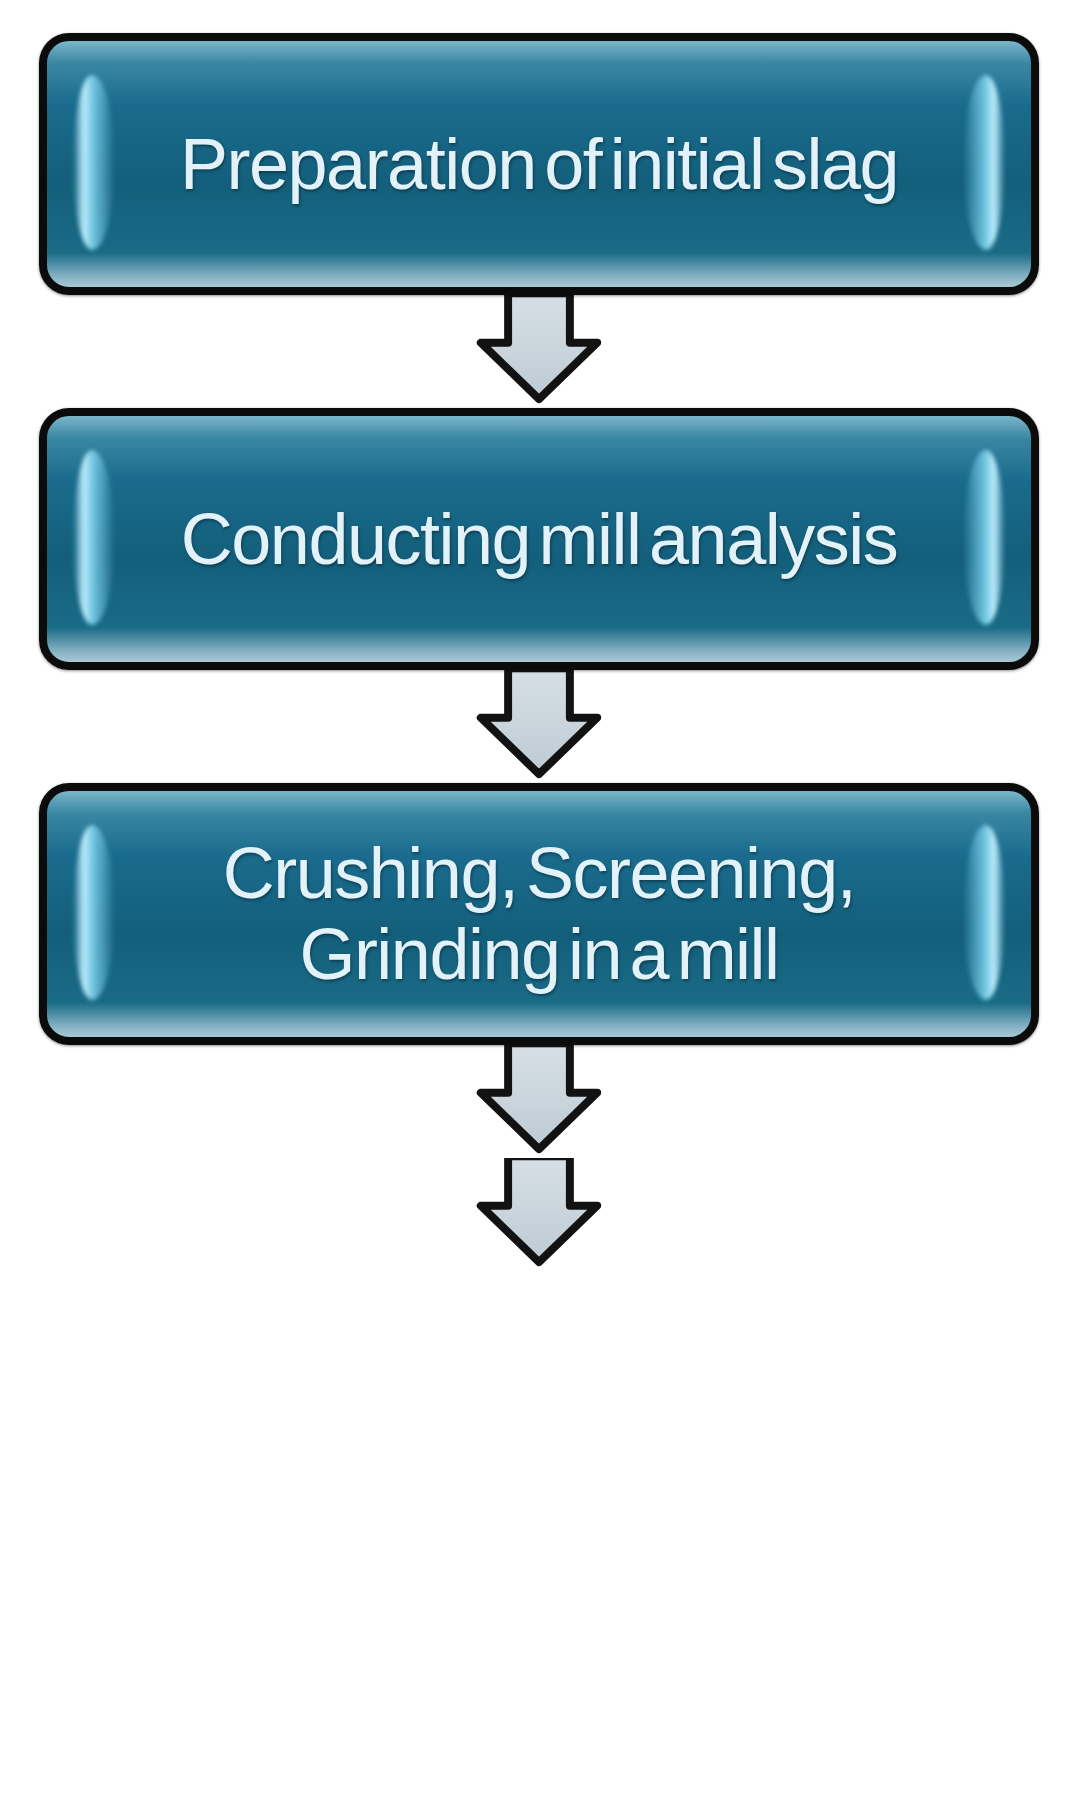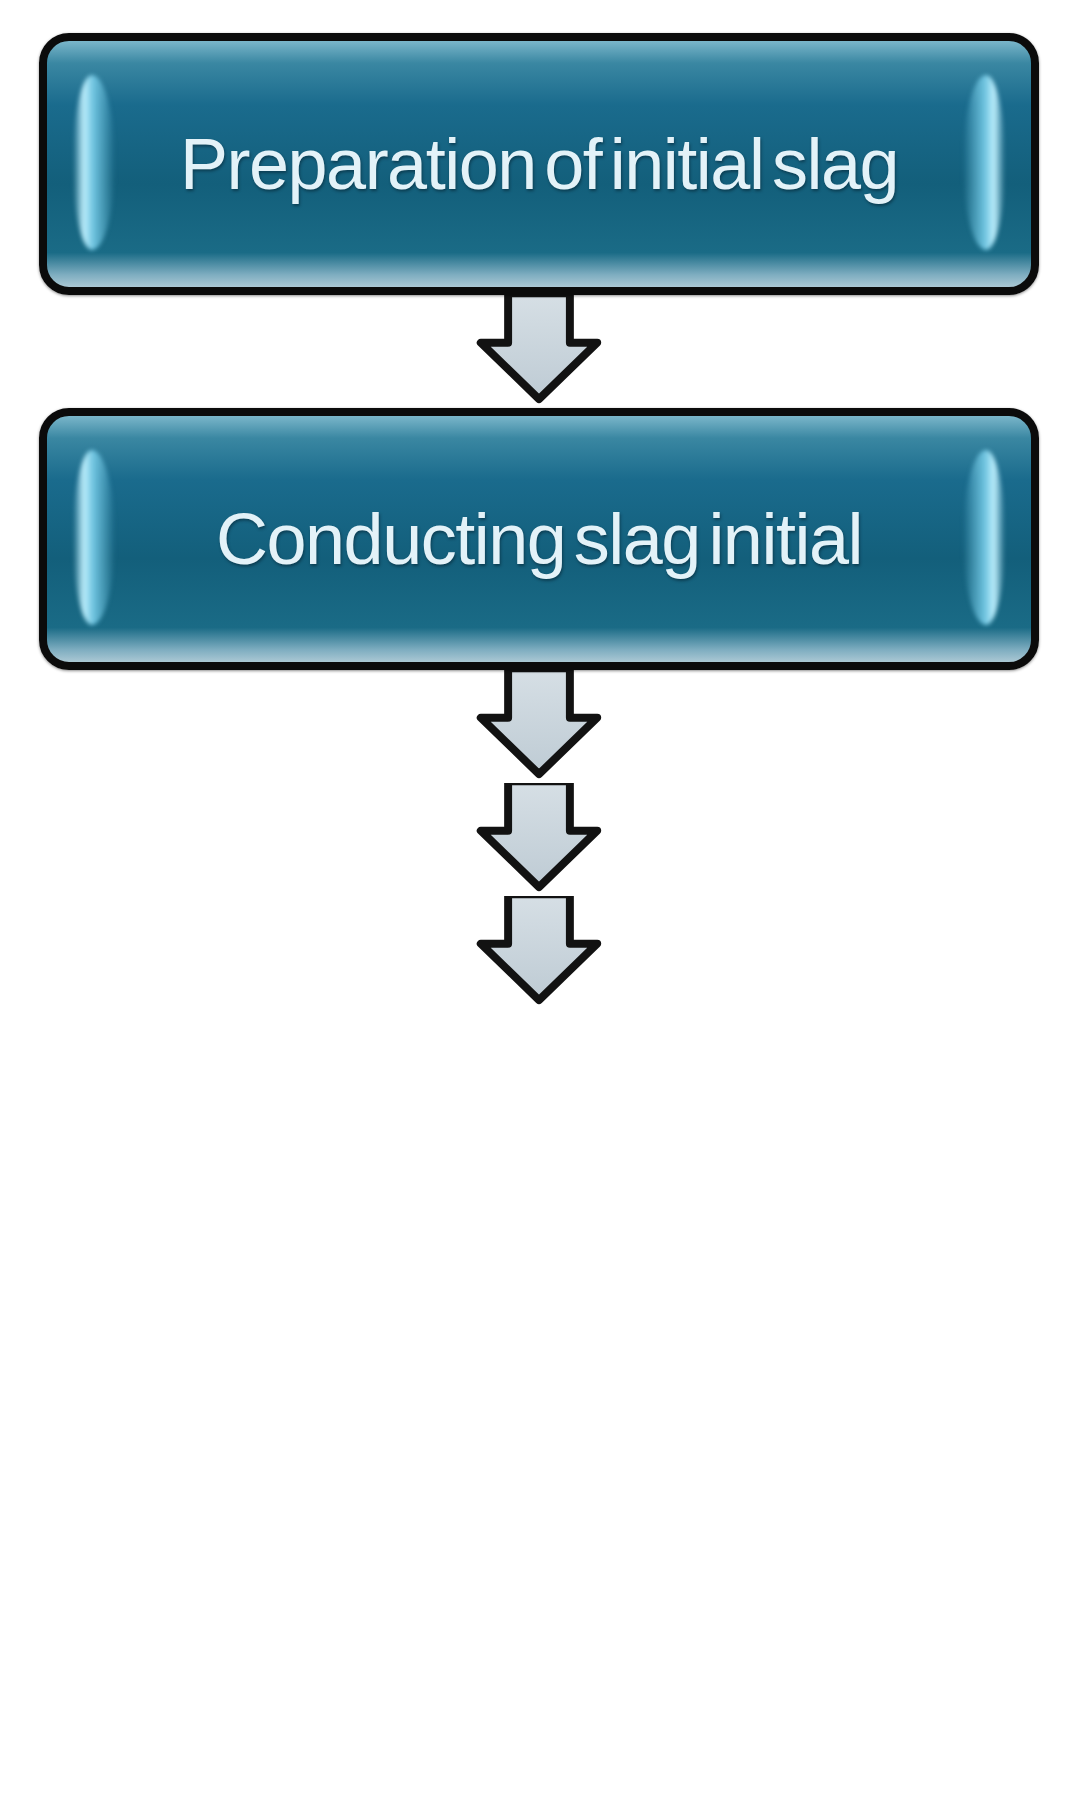--- a/index.html
+++ b/index.html
@@ -113,27 +113,31 @@
       <defs>
         <linearGradient id="ag" x1="0" y1="0" x2="0" y2="1">
           <stop offset="0" stop-color="#d6dfe5"></stop>
           <stop offset="1" stop-color="#becbd4"></stop>
         </linearGradient>
       </defs>
       <path d="M 50 -6 L 120 -6 L 120 50 L 151 50 L 85 114 L 19 50 L 50 50 Z" fill="url(#ag)" stroke="#121212" stroke-width="9" stroke-linejoin="round"></path>
     </svg>
 
     <div class="step">
-      <div class="step-label">Conducting slag initial</div>
+      <div class="step-label">Conducting mill analysis</div>
     </div>
 
     <svg class="arrow" viewBox="0 0 170 120" aria-hidden="true">
       <path d="M 50 -6 L 120 -6 L 120 50 L 151 50 L 85 114 L 19 50 L 50 50 Z" fill="url(#ag)" stroke="#121212" stroke-width="9" stroke-linejoin="round"></path>
     </svg>
 
+    <div class="step">
+      <div class="step-label">Crushing, Screening,
+Grinding in a mill</div>
+    </div>
 
     <svg class="arrow" viewBox="0 0 170 120" aria-hidden="true">
       <path d="M 50 -6 L 120 -6 L 120 50 L 151 50 L 85 114 L 19 50 L 50 50 Z" fill="url(#ag)" stroke="#121212" stroke-width="9" stroke-linejoin="round"></path>
     </svg>
 
 
     <svg class="arrow" viewBox="0 0 170 120" aria-hidden="true">
       <path d="M 50 -6 L 120 -6 L 120 50 L 151 50 L 85 114 L 19 50 L 50 50 Z" fill="url(#ag)" stroke="#121212" stroke-width="9" stroke-linejoin="round"></path>
     </svg>
 

